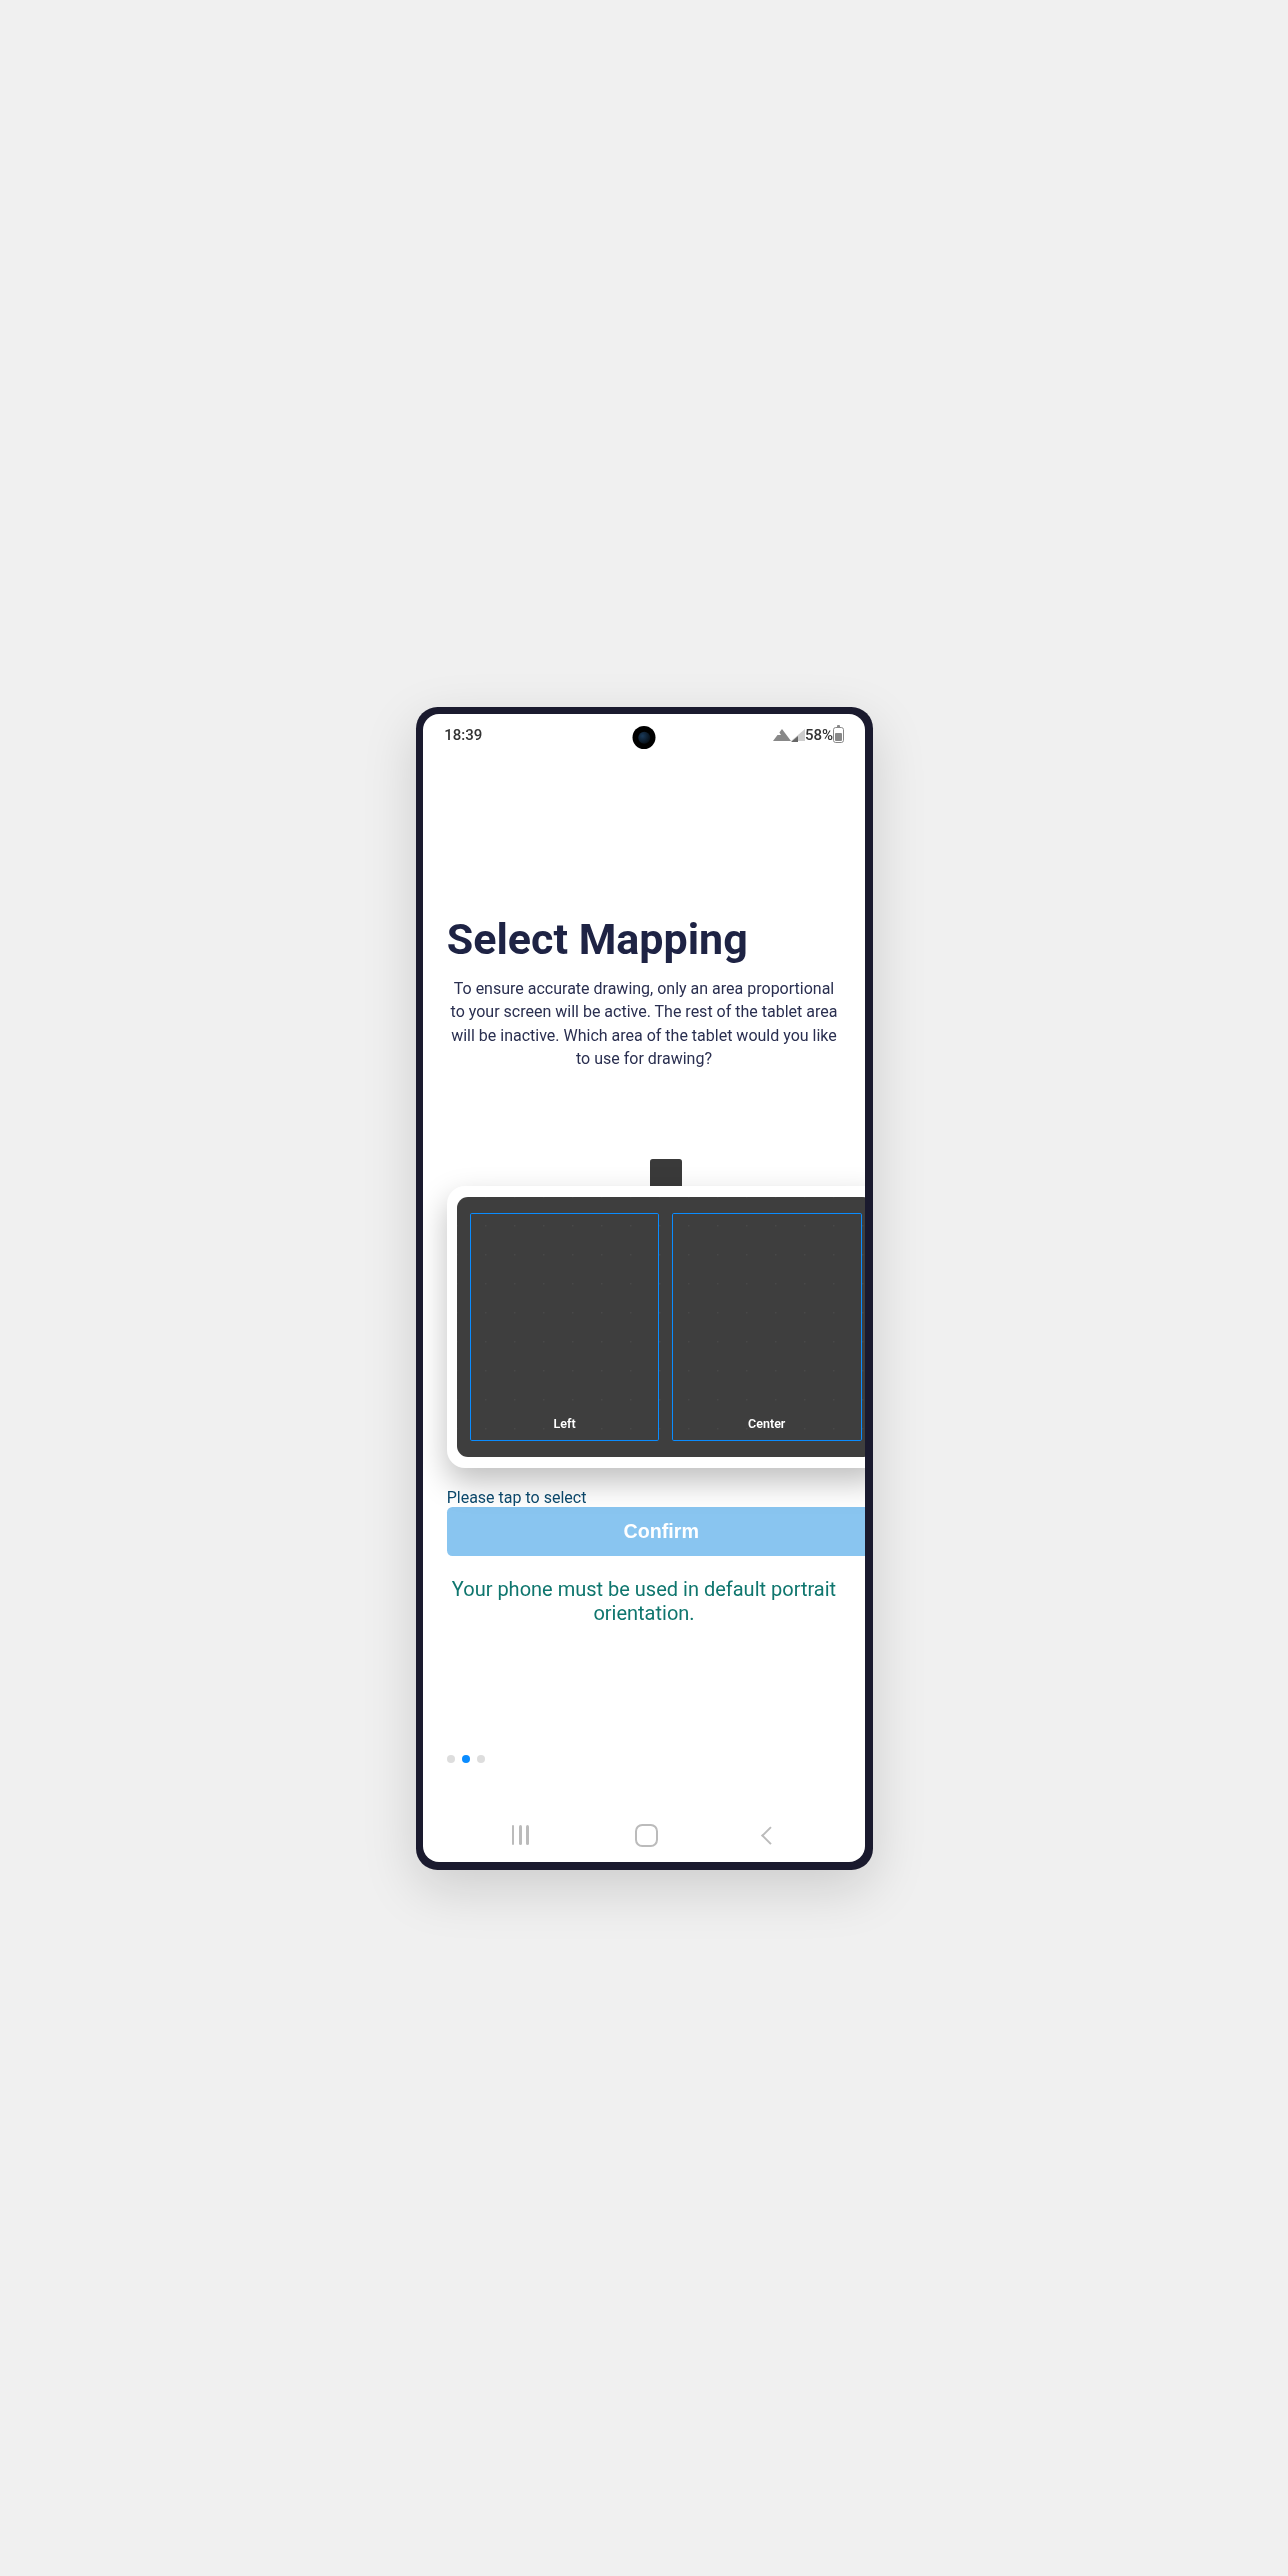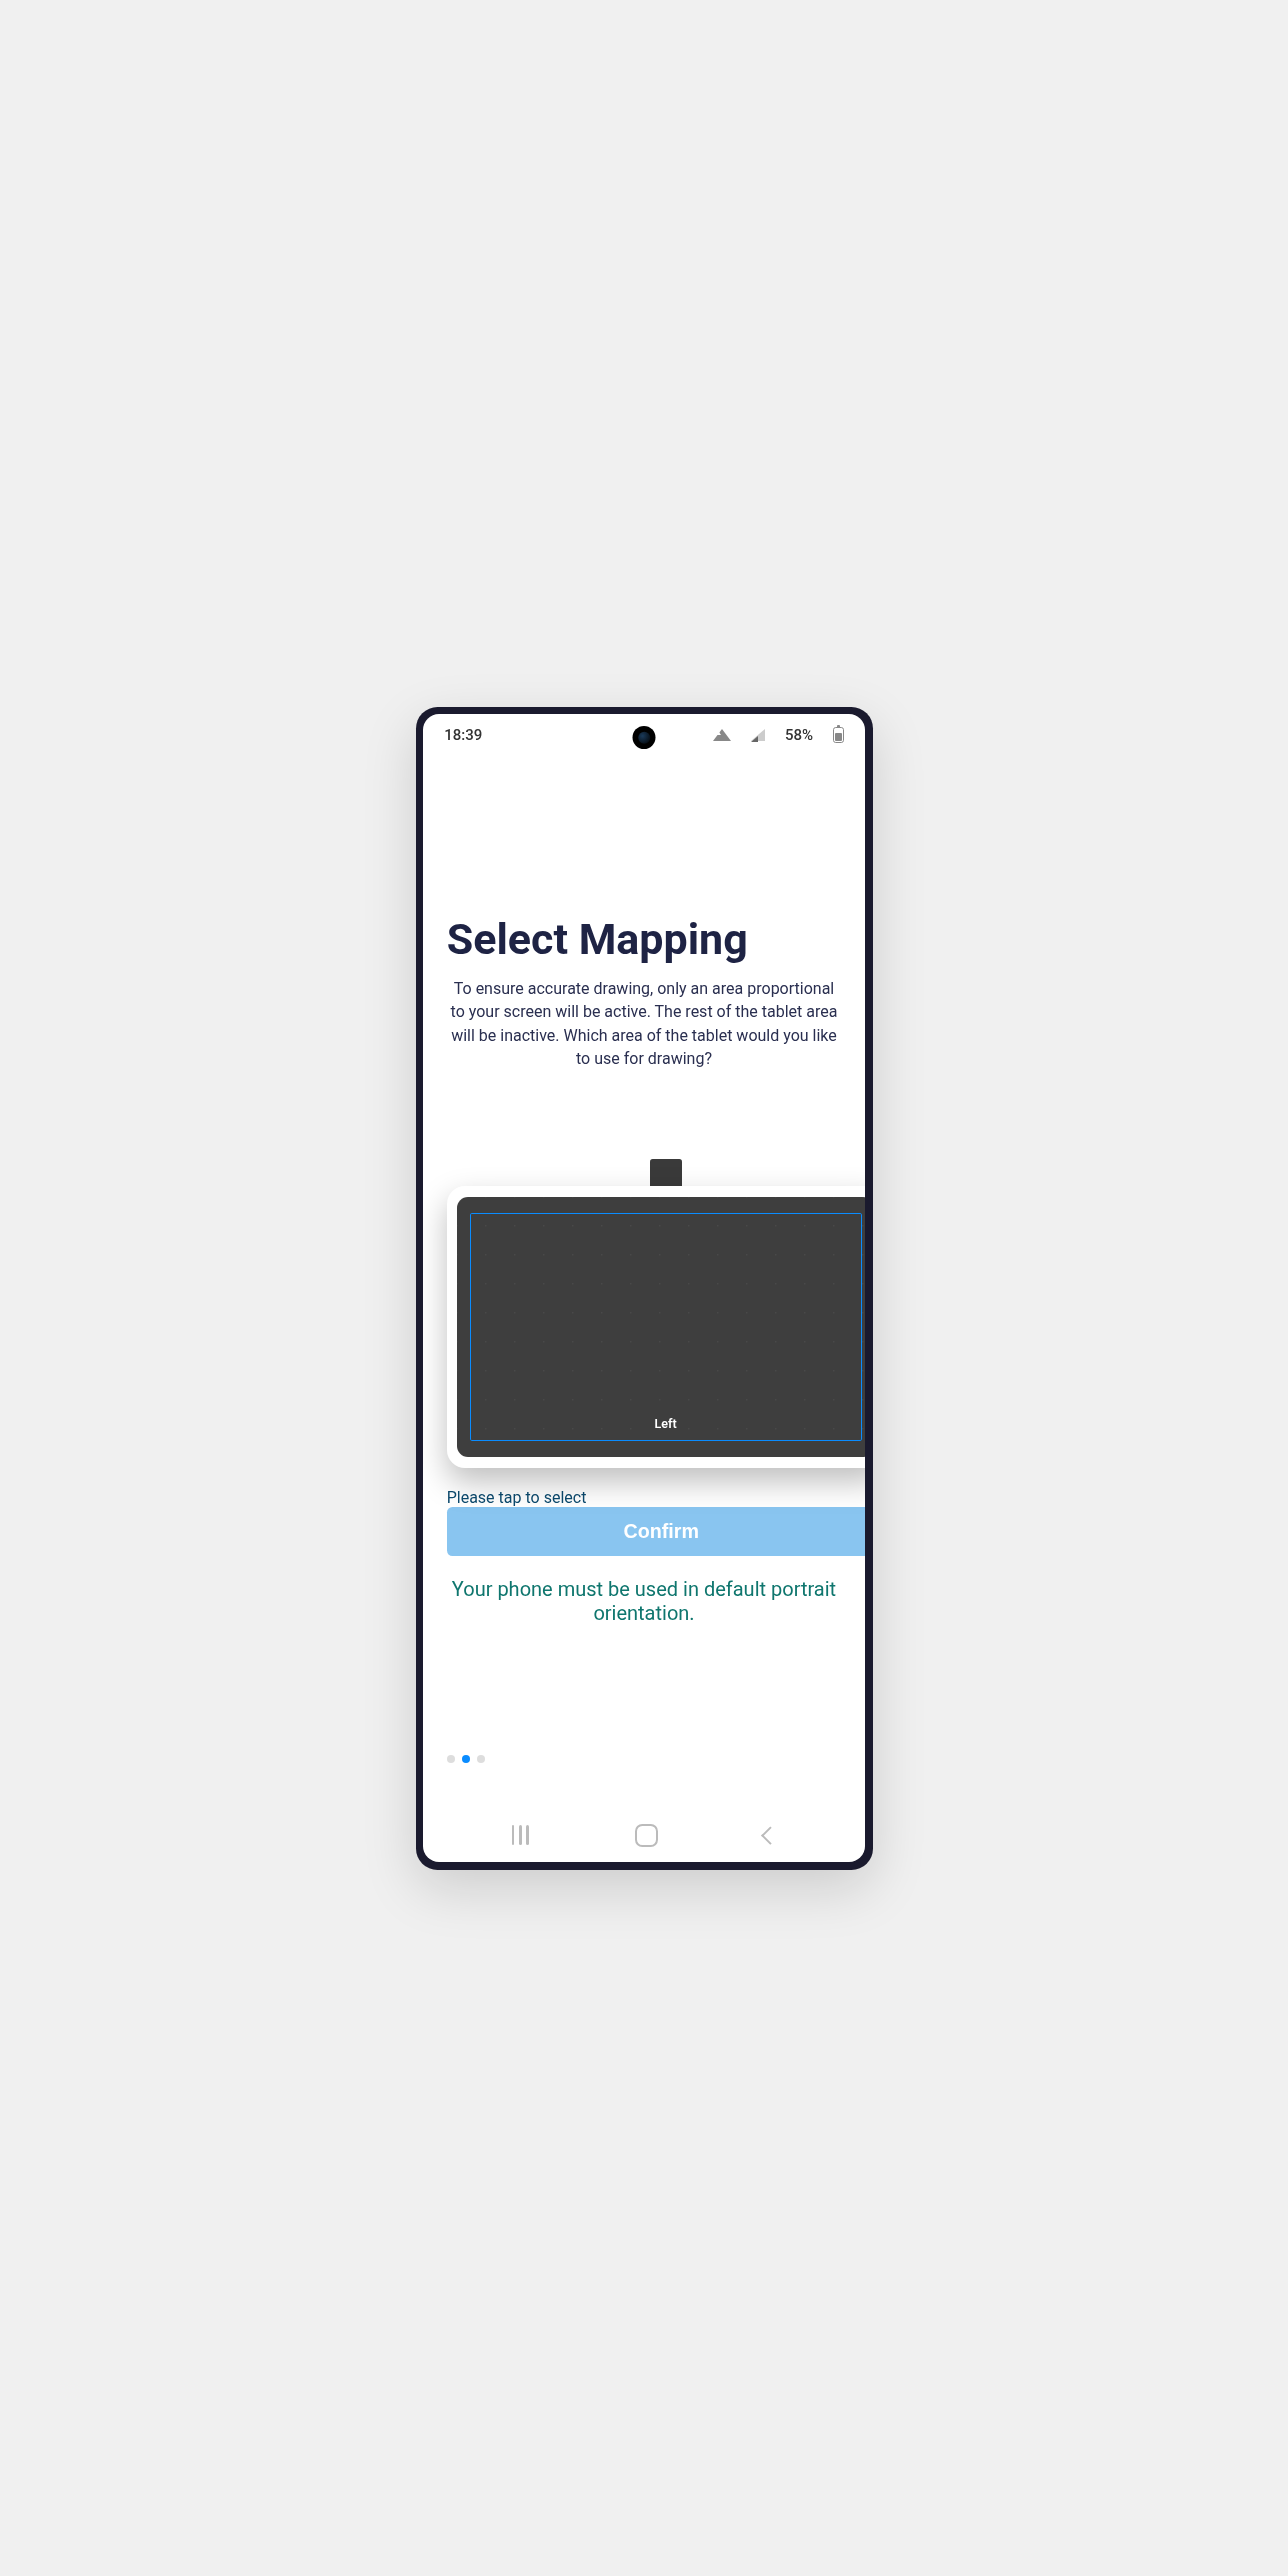--- a/index.html
+++ b/index.html
@@ -68,21 +68,21 @@
   align-items: center;
   padding: 12.5px 21.5px 9px;
   font-size: 15px;
   font-weight: 500;
   color: #333;
 }
 
 .status-right {
   display: flex;
   align-items: center;
-  gap: 20px;
+  gap: 0;
 }
 
 .wifi-icon {
   width: 0;
   height: 0;
   border-left: 9px solid transparent;
   border-right: 9px solid transparent;
   border-bottom: 12.5px solid #888;
   position: relative;
 }
@@ -327,20 +327,23 @@
     <div class="content">
       <h1 class="page-title">Select Mapping</h1>
       <p class="description">To ensure accurate drawing, only an area proportional to your screen will be active. The rest of the tablet area will be inactive. Which area of the tablet would you like to use for drawing?</p>
 
       <div class="tablet-container">
         <div class="tablet-nub"></div>
         <div class="tablet">
           <div class="tablet-surface">
             <div class="zone">
               <span class="zone-label">Left</span>
+            </div>
+            <div class="zone">
+              <span class="zone-label">Center</span>
             </div>
           </div>
         </div>
       </div>
 
       <p class="tap-hint">Please tap to select</p>
 
       <button class="confirm-button">Confirm</button>
 
       <p class="orientation-note">Your phone must be used in default portrait orientation.</p>

